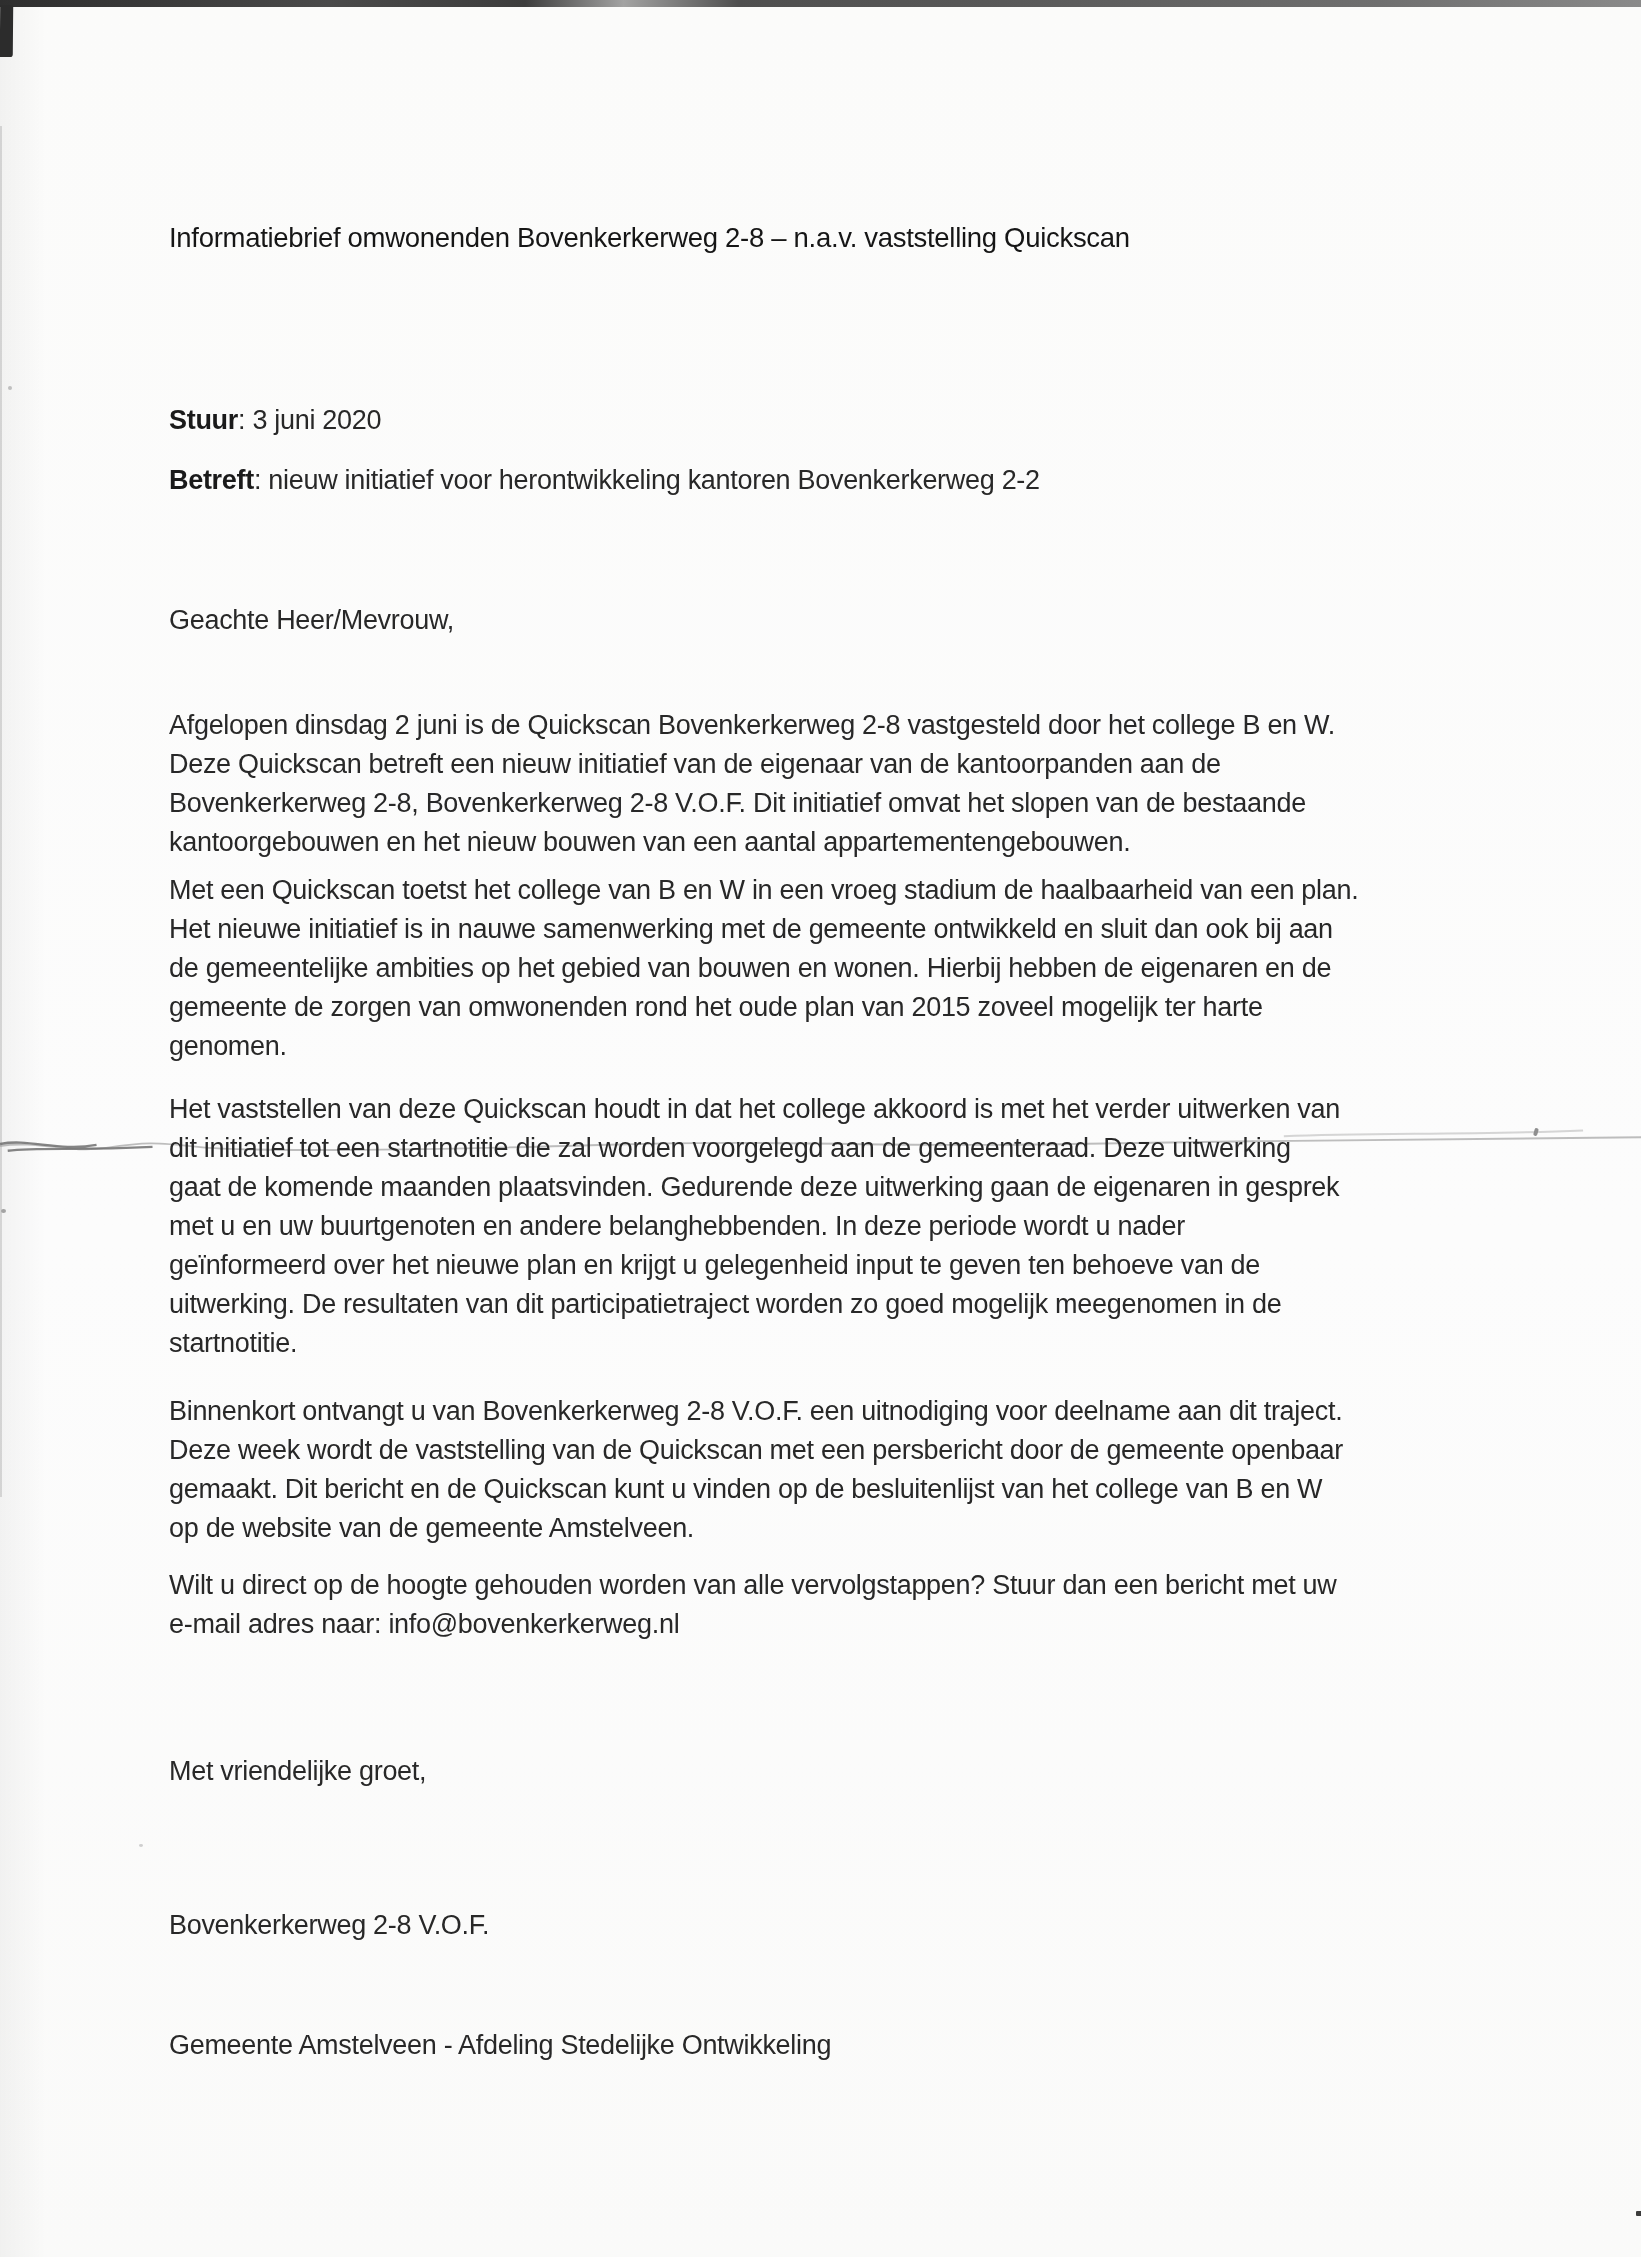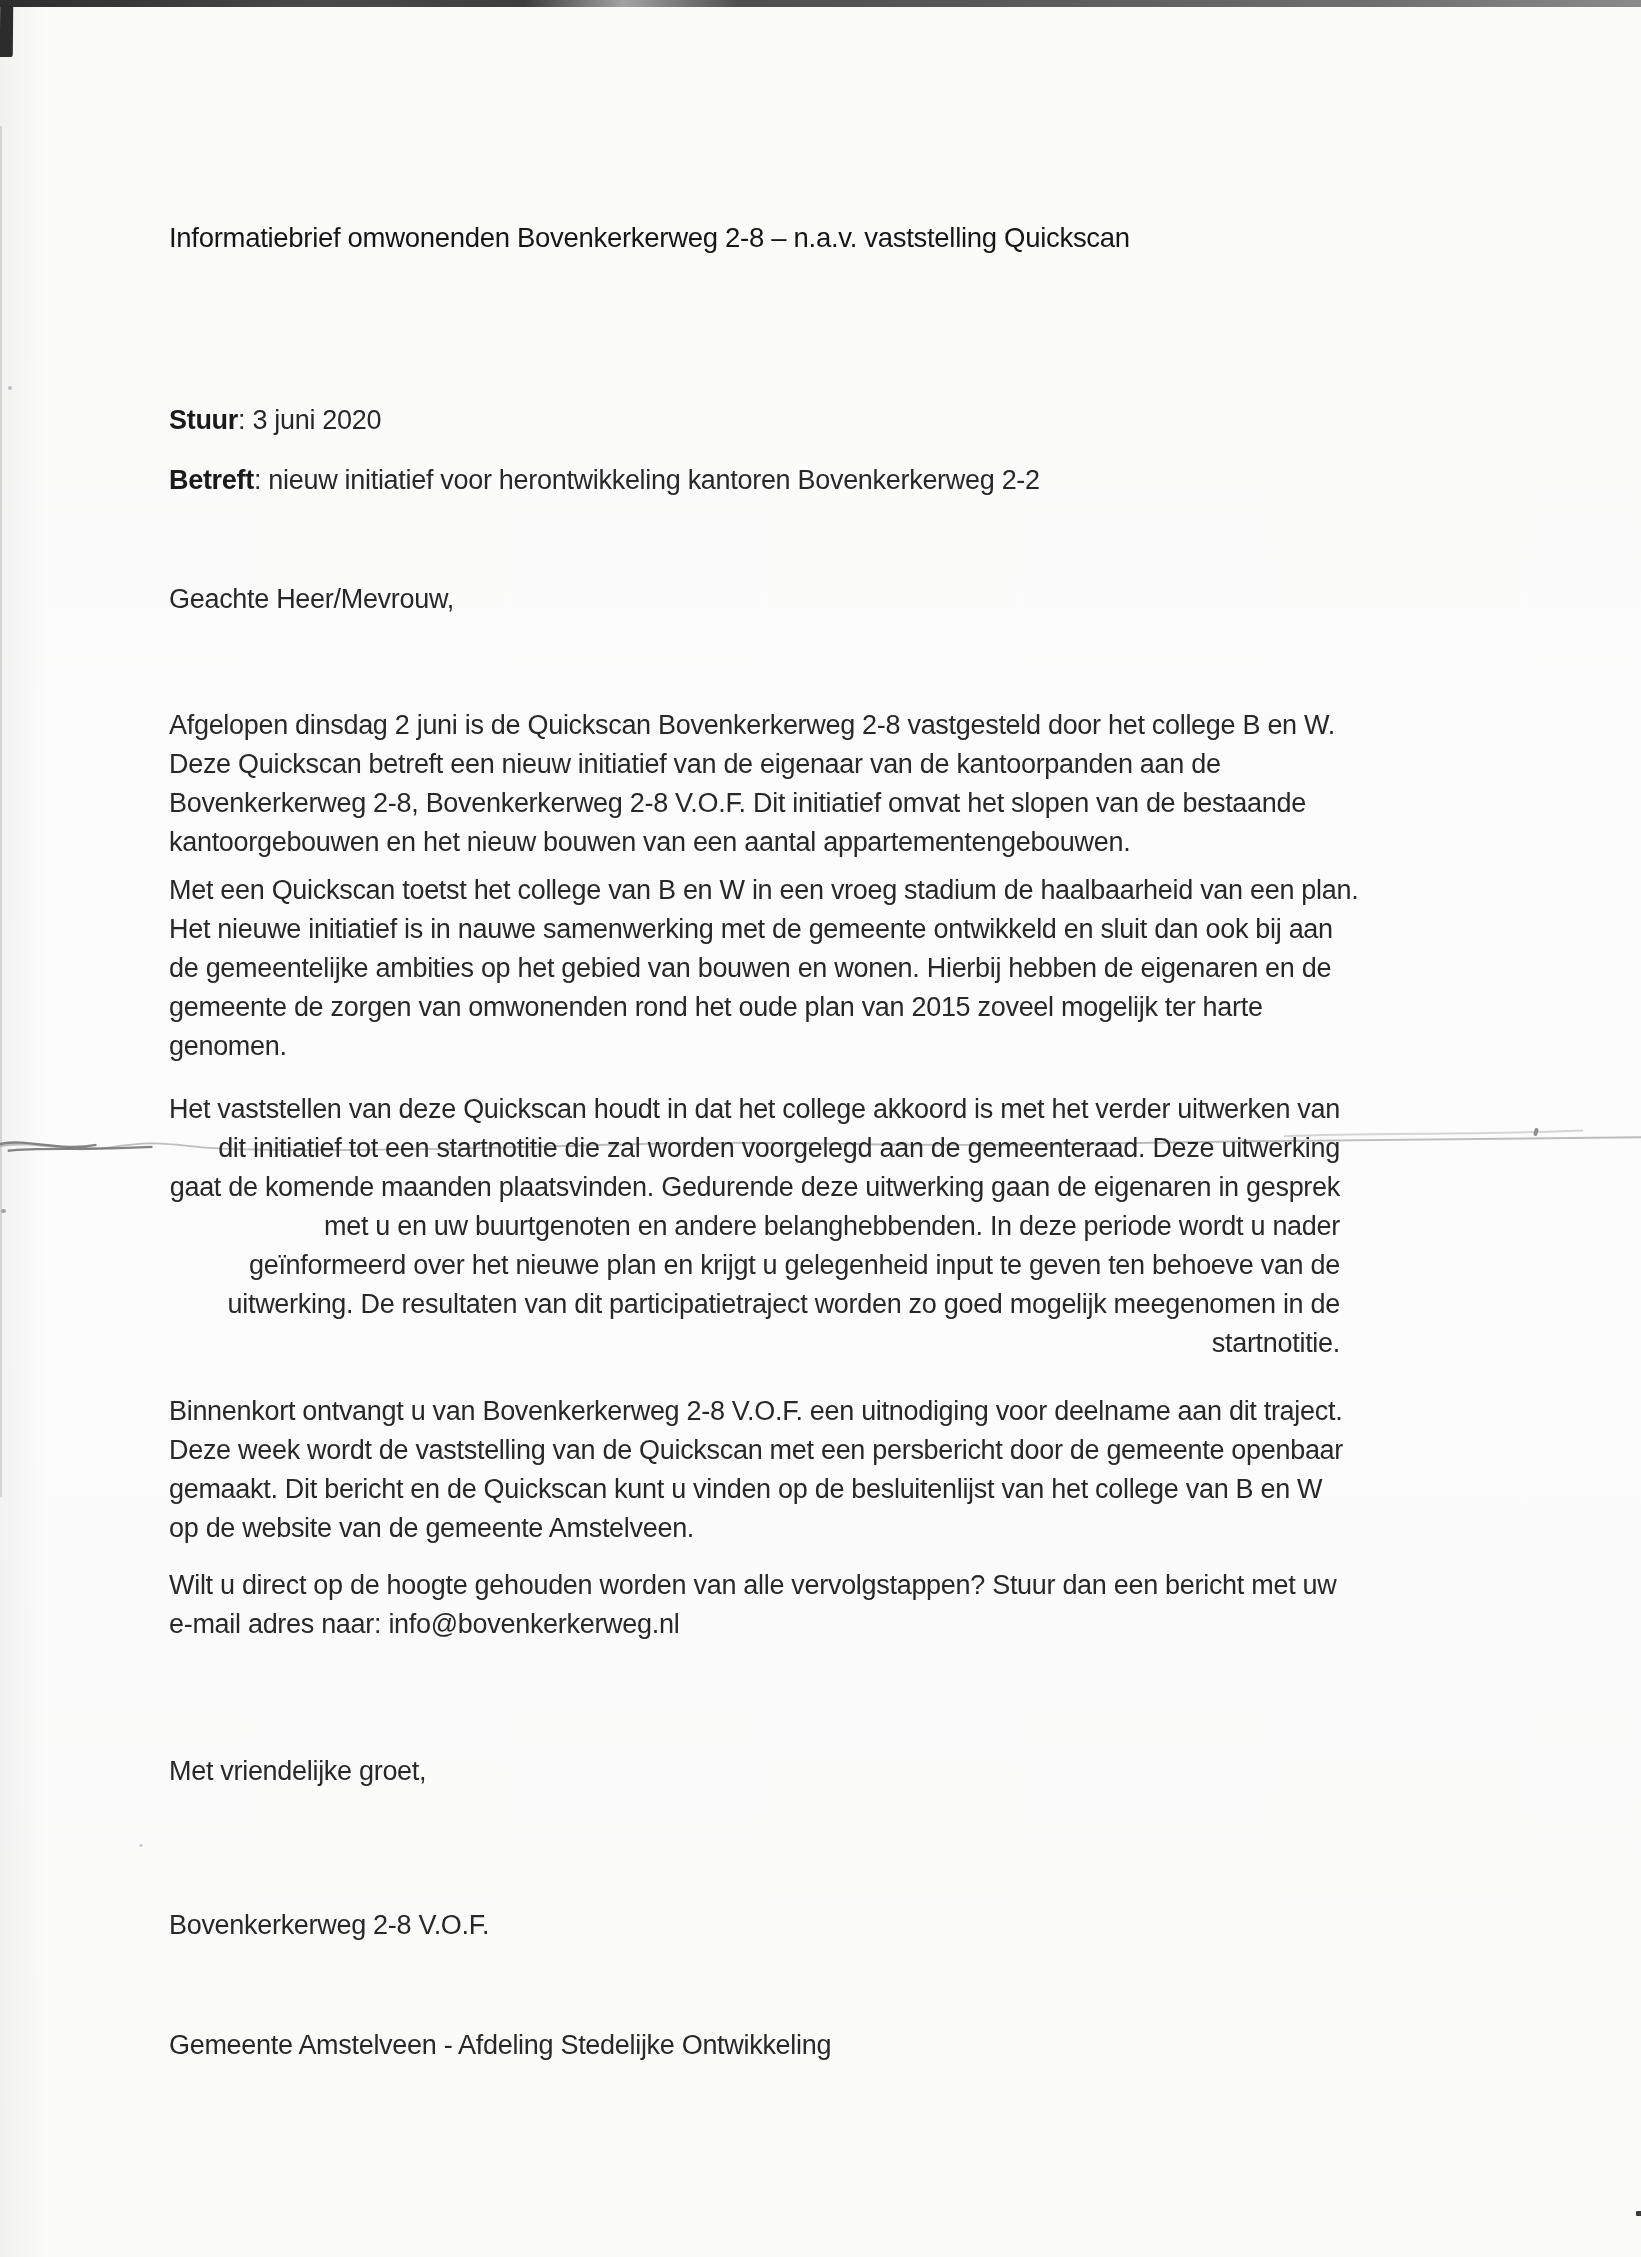--- a/index.html
+++ b/index.html
@@ -67,34 +67,34 @@
   <div class="speck" style="left:139px; top:1844px; width:3.9px; height:2.9px; background:#cfcfcf;"></div>
   <div class="speck" style="left:1636px; top:2211px; width:5.8px; height:4.8px; background:#3c3c3c; border-radius:1px;"></div>
 
   <div class="tblock title" style="top:218px;">Informatiebrief omwonenden Bovenkerkerweg 2-8 – n.a.v. vaststelling Quickscan</div>
 
 
   <div class="tblock" style="top:401px;"><span class="b">Stuur</span><span>: 3 juni 2020</span></div>
 
   <div class="tblock" style="top:461px;"><span class="b">Betreft</span><span>: nieuw initiatief voor herontwikkeling kantoren Bovenkerkerweg 2-2</span></div>
 
-  <div class="tblock" style="top:580px;">Geachte Heer/Mevrouw,</div>
+  <div class="tblock" style="top:601px;">Geachte Heer/Mevrouw,</div>
 
   <div class="tblock para" style="top:706px;">Afgelopen dinsdag 2 juni is de Quickscan Bovenkerkerweg 2-8 vastgesteld door het college B en W.
 Deze Quickscan betreft een nieuw initiatief van de eigenaar van de kantoorpanden aan de
 Bovenkerkerweg 2-8, Bovenkerkerweg 2-8 V.O.F. Dit initiatief omvat het slopen van de bestaande
 kantoorgebouwen en het nieuw bouwen van een aantal appartementengebouwen.</div>
 
   <div class="tblock para" style="top:871px;">Met een Quickscan toetst het college van B en W in een vroeg stadium de haalbaarheid van een plan.
 Het nieuwe initiatief is in nauwe samenwerking met de gemeente ontwikkeld en sluit dan ook bij aan
 de gemeentelijke ambities op het gebied van bouwen en wonen. Hierbij hebben de eigenaren en de
 gemeente de zorgen van omwonenden rond het oude plan van 2015 zoveel mogelijk ter harte
 genomen.</div>
 
-  <div class="tblock para" style="top:1090px;text-align:right;">Het vaststellen van deze Quickscan houdt in dat het college akkoord is met het verder uitwerken van
+  <div class="tblock para" style="top:1090px;">Het vaststellen van deze Quickscan houdt in dat het college akkoord is met het verder uitwerken van
 dit initiatief tot een startnotitie die zal worden voorgelegd aan de gemeenteraad. Deze uitwerking
 gaat de komende maanden plaatsvinden. Gedurende deze uitwerking gaan de eigenaren in gesprek
 met u en uw buurtgenoten en andere belanghebbenden. In deze periode wordt u nader
 geïnformeerd over het nieuwe plan en krijgt u gelegenheid input te geven ten behoeve van de
 uitwerking. De resultaten van dit participatietraject worden zo goed mogelijk meegenomen in de
 startnotitie.</div>
 
   <div class="tblock para" style="top:1392px;">Binnenkort ontvangt u van Bovenkerkerweg 2-8 V.O.F. een uitnodiging voor deelname aan dit traject.
 Deze week wordt de vaststelling van de Quickscan met een persbericht door de gemeente openbaar
 gemaakt. Dit bericht en de Quickscan kunt u vinden op de besluitenlijst van het college van B en W

